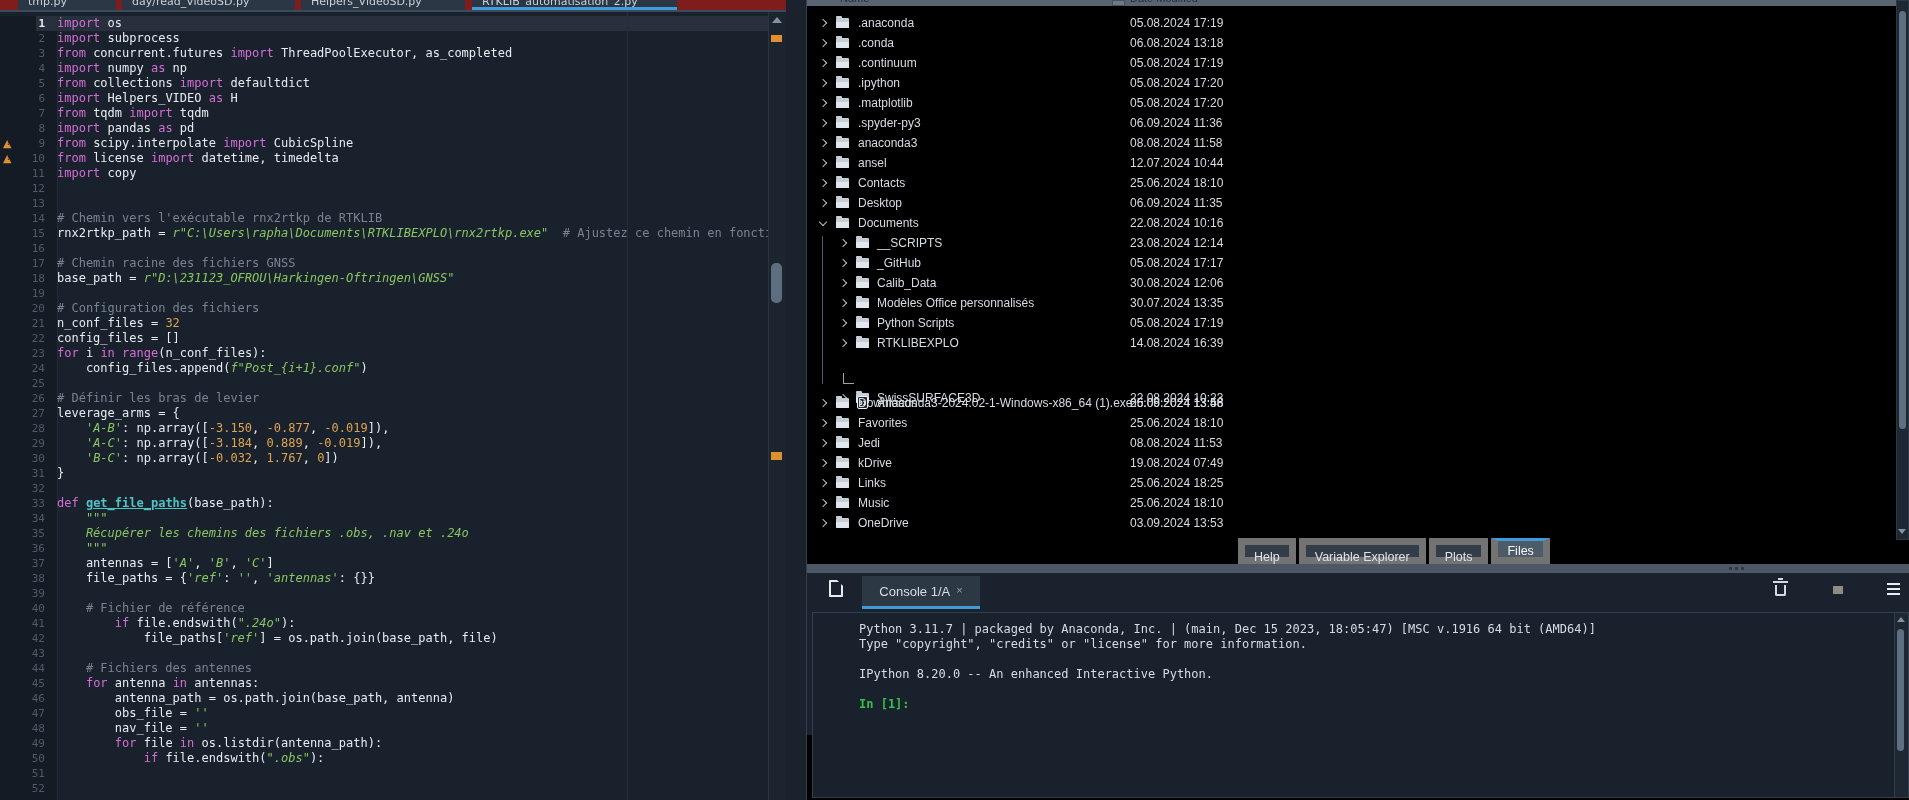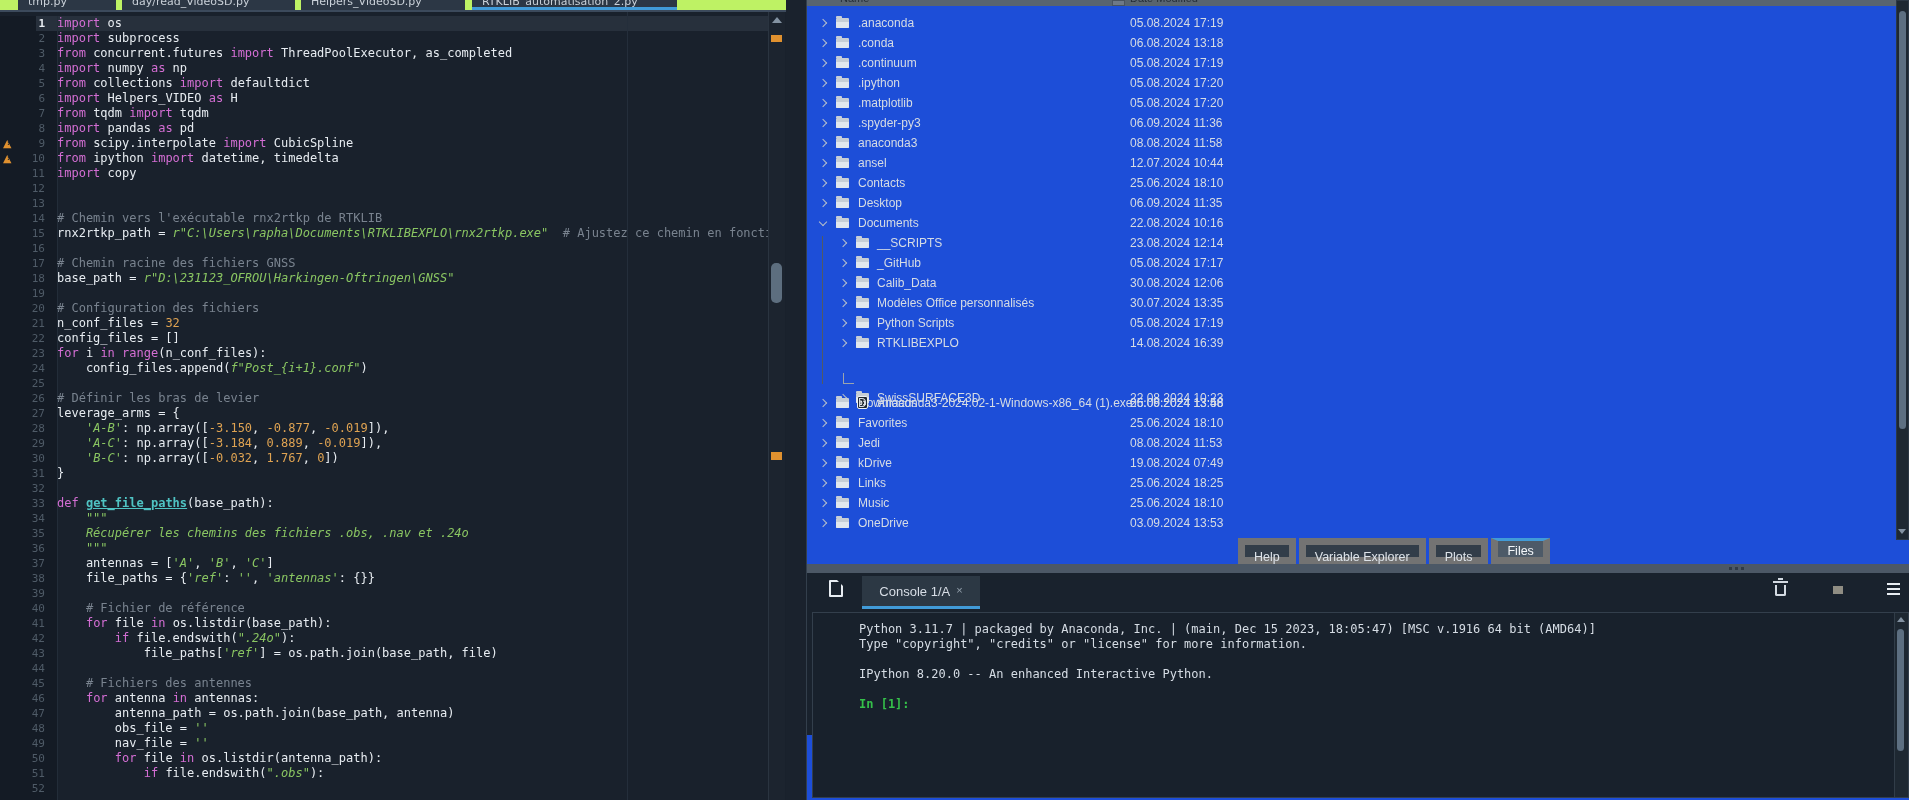--- a/index.html
+++ b/index.html
@@ -1,19 +1,19 @@
 <!DOCTYPE html>
 <html style="--accent-blue: #419bd8; --warning-orange: #e0912f; --prompt-green: #35c04a; --keyword-pink: #d46ed4; --string-green: #8ac662; --number-orange: #dfa352; --comment-gray: #79838f;"><head>
 <meta charset="utf-8">
 <style>
   html,body{margin:0;padding:0;background:#10161d;}
   #root{position:relative;width:1909px;height:800px;background:#1a222d;overflow:hidden;
         font-family:"Liberation Sans", sans-serif;}
   
-  .tabbar{position:absolute;left:0;top:0;width:786px;height:11px;background:#bef264;}
+  .tabbar{position:absolute;left:0;top:0;width:786px;height:11px;background:#7f1d1d;}
   .etab{position:absolute;top:0;height:11px;background:#2c3745;overflow:hidden;box-sizing:border-box;}
   .etab.t0{left:18px;width:98px;}
   .etab.t1{left:122px;width:173px;}
   .etab.t2{left:301px;width:164px;}
   .etab.t3{left:472px;width:205px;border-bottom:4px solid var(--accent-blue,#419bd8);}
   .etab-label{position:absolute;top:-5px;left:10px;font:11px "DejaVu Sans",sans-serif;color:#c9d0d8;white-space:nowrap;}
   .tabbar-border{position:absolute;left:0;top:10px;width:786px;height:2px;background:#3c4a5c;}
   
   .editor{position:absolute;left:0;top:12px;width:786px;height:788px;background:#19212c;overflow:hidden;}
   .gutter{position:absolute;left:0;top:4px;width:57px;bottom:0;background:#141b25;border-right:1px solid #232d39;}
@@ -35,21 +35,21 @@
   .tok-fn{color:#4fc3c3;font-weight:bold;text-decoration:underline;}
   
   .escroll{position:absolute;left:768px;top:0;bottom:0;width:16px;background:#1c242f;border-left:1px solid #2a3440;}
   .arrow-up{position:absolute;left:3px;top:5px;width:0;height:0;border-left:5px solid transparent;border-right:5px solid transparent;border-bottom:6px solid #8392a2;}
   .arrow-down{position:absolute;left:3px;bottom:5px;width:0;height:0;border-left:5px solid transparent;border-right:5px solid transparent;border-top:6px solid #8392a2;}
   .ethumb{position:absolute;left:2px;top:251px;width:11px;height:40px;background:#5d6e7f;border-radius:5px;}
   .emark1{position:absolute;left:2px;top:23px;width:11px;height:7px;background:var(--warning-orange,#e0912f);}
   .emark2{position:absolute;left:2px;top:440px;width:11px;height:8px;background:var(--warning-orange,#e0912f);}
   .panel-sep{position:absolute;left:806px;top:0;width:1px;height:800px;background:#333f4c;}
   
-  .rpanel{position:absolute;left:807px;top:0;width:1102px;height:800px;background:#1d4ed8;}
+  .rpanel{position:absolute;left:807px;top:0;width:1102px;height:800px;background:#000000;}
   .fheader{position:absolute;left:0;top:0;width:1102px;height:6px;background:#58646f;overflow:hidden;}
   .fh-label{position:absolute;top:-8px;font:11px "Liberation Sans",sans-serif;color:#242d37;white-space:nowrap;}
   .fh-name{left:33px;} .fh-date{left:323px;}
   .sortbox{position:absolute;left:305px;top:0;width:13px;height:6px;background:#6e7987;border:1px solid #49535f;box-sizing:border-box;}
   .filelist{position:absolute;left:0;top:0;width:1088px;height:540px;overflow:hidden;}
   .frow{position:absolute;left:0;width:1088px;height:20px;font:12px/20px "Liberation Sans",sans-serif;color:#d6dce4;}
   .chev{position:absolute;left:13px;top:7px;width:5px;height:5px;border-right:1.6px solid #b6bfc9;border-bottom:1.6px solid #b6bfc9;transform:rotate(-45deg);}
   .chev.open{transform:rotate(45deg);top:6px;}
   .frow.child .chev{left:33px;}
   .fold{position:absolute;left:29px;top:5px;width:13px;height:10px;background:#c7ced6;border-radius:1px;}
@@ -277,21 +277,21 @@
     <div class="code">
         <div class="cline"><span class="tok-kw">import</span><span class="tok-t"> os</span></div>
         <div class="cline"><span class="tok-kw">import</span><span class="tok-t"> subprocess</span></div>
         <div class="cline"><span class="tok-kw">from</span><span class="tok-t"> concurrent.futures </span><span class="tok-kw">import</span><span class="tok-t"> ThreadPoolExecutor, as_completed</span></div>
         <div class="cline"><span class="tok-kw">import</span><span class="tok-t"> numpy </span><span class="tok-kw">as</span><span class="tok-t"> np</span></div>
         <div class="cline"><span class="tok-kw">from</span><span class="tok-t"> collections </span><span class="tok-kw">import</span><span class="tok-t"> defaultdict</span></div>
         <div class="cline"><span class="tok-kw">import</span><span class="tok-t"> Helpers_VIDEO </span><span class="tok-kw">as</span><span class="tok-t"> H</span></div>
         <div class="cline"><span class="tok-kw">from</span><span class="tok-t"> tqdm </span><span class="tok-kw">import</span><span class="tok-t"> tqdm</span></div>
         <div class="cline"><span class="tok-kw">import</span><span class="tok-t"> pandas </span><span class="tok-kw">as</span><span class="tok-t"> pd</span></div>
         <div class="cline"><span class="tok-kw">from</span><span class="tok-t"> scipy.interpolate </span><span class="tok-kw">import</span><span class="tok-t"> CubicSpline</span></div>
-        <div class="cline"><span class="tok-kw">from</span><span class="tok-t"> ipython </span><span class="tok-kw">import</span><span class="tok-t"> datetime, timedelta</span></div>
+        <div class="cline"><span class="tok-kw">from</span><span class="tok-t"> license </span><span class="tok-kw">import</span><span class="tok-t"> datetime, timedelta</span></div>
         <div class="cline"><span class="tok-kw">import</span><span class="tok-t"> copy</span></div>
         <div class="cline"></div>
         <div class="cline"></div>
         <div class="cline"><span class="tok-cm"># Chemin vers l'exécutable rnx2rtkp de RTKLIB</span></div>
         <div class="cline"><span class="tok-t">rnx2rtkp_path = </span><span class="tok-str">r"C:\Users\rapha\Documents\RTKLIBEXPLO\rnx2rtkp.exe"</span><span class="tok-t">  </span><span class="tok-cm"># Ajustez ce chemin en foncti</span></div>
         <div class="cline"></div>
         <div class="cline"><span class="tok-cm"># Chemin racine des fichiers GNSS</span></div>
         <div class="cline"><span class="tok-t">base_path = </span><span class="tok-str">r"D:\231123_OFROU\Harkingen-Oftringen\GNSS"</span></div>
         <div class="cline"></div>
         <div class="cline"><span class="tok-cm"># Configuration des fichiers</span></div>
@@ -308,21 +308,20 @@
         <div class="cline"><span class="tok-t">}</span></div>
         <div class="cline"></div>
         <div class="cline"><span class="tok-kw">def</span><span class="tok-t"> </span><span class="tok-fn">get_file_paths</span><span class="tok-t">(base_path):</span></div>
         <div class="cline"><span class="tok-str">    """</span></div>
         <div class="cline"><span class="tok-str">    Récupérer les chemins des fichiers .obs, .nav et .24o</span></div>
         <div class="cline"><span class="tok-str">    """</span></div>
         <div class="cline"><span class="tok-t">    antennas = [</span><span class="tok-str">'A'</span><span class="tok-t">, </span><span class="tok-str">'B'</span><span class="tok-t">, </span><span class="tok-str">'C'</span><span class="tok-t">]</span></div>
         <div class="cline"><span class="tok-t">    file_paths = {</span><span class="tok-str">'ref'</span><span class="tok-t">: </span><span class="tok-str">''</span><span class="tok-t">, </span><span class="tok-str">'antennas'</span><span class="tok-t">: {}}</span></div>
         <div class="cline"></div>
         <div class="cline"><span class="tok-cm">    # Fichier de référence</span></div>
-        <div class="cline"><span class="tok-t">    </span><span class="tok-kw">for</span><span class="tok-t"> file </span><span class="tok-kw">in</span><span class="tok-t"> os.listdir(base_path):</span></div>
         <div class="cline"><span class="tok-t">        </span><span class="tok-kw">if</span><span class="tok-t"> file.endswith(</span><span class="tok-str">".24o"</span><span class="tok-t">):</span></div>
         <div class="cline"><span class="tok-t">            file_paths[</span><span class="tok-str">'ref'</span><span class="tok-t">] = os.path.join(base_path, file)</span></div>
         <div class="cline"></div>
         <div class="cline"><span class="tok-cm">    # Fichiers des antennes</span></div>
         <div class="cline"><span class="tok-t">    </span><span class="tok-kw">for</span><span class="tok-t"> antenna </span><span class="tok-kw">in</span><span class="tok-t"> antennas:</span></div>
         <div class="cline"><span class="tok-t">        antenna_path = os.path.join(base_path, antenna)</span></div>
         <div class="cline"><span class="tok-t">        obs_file = </span><span class="tok-str">''</span></div>
         <div class="cline"><span class="tok-t">        nav_file = </span><span class="tok-str">''</span></div>
         <div class="cline"><span class="tok-t">        </span><span class="tok-kw">for</span><span class="tok-t"> file </span><span class="tok-kw">in</span><span class="tok-t"> os.listdir(antenna_path):</span></div>
         <div class="cline"><span class="tok-t">            </span><span class="tok-kw">if</span><span class="tok-t"> file.endswith(</span><span class="tok-str">".obs"</span><span class="tok-t">):</span></div>

